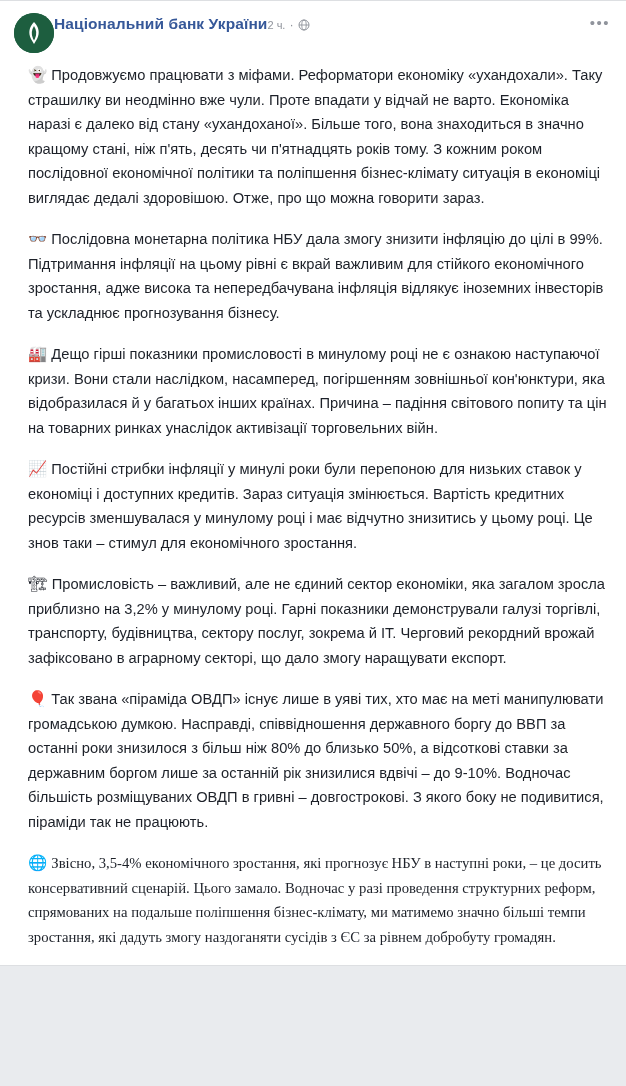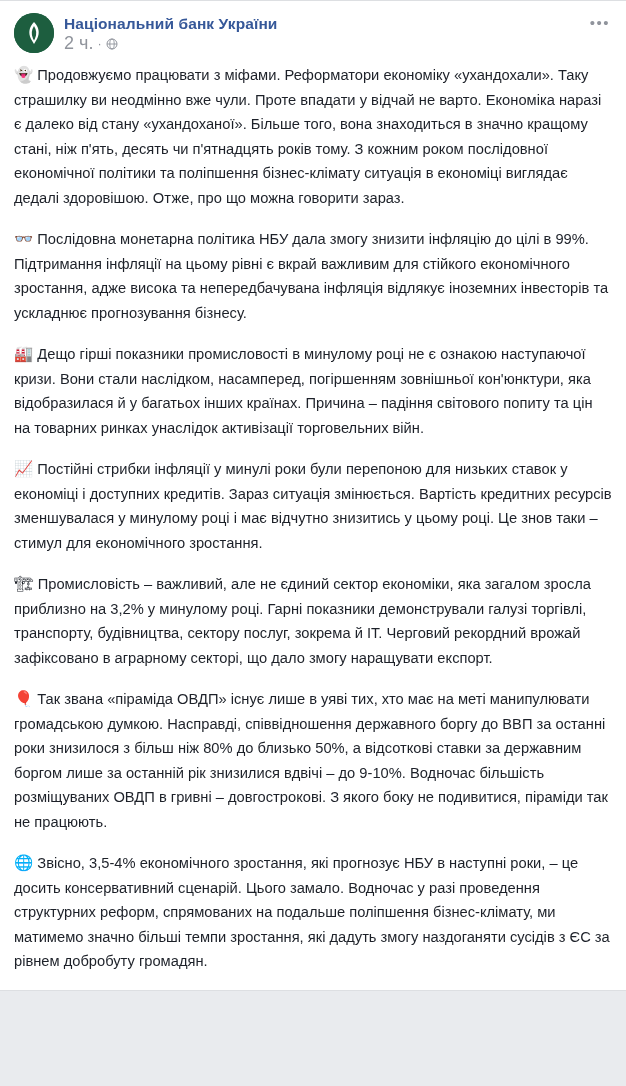--- a/index.html
+++ b/index.html
@@ -33,41 +33,39 @@
     border-radius: 50%;
     background: #1d5e3f;
     flex: 0 0 40px;
     display: flex;
     align-items: center;
     justify-content: center;
     overflow: hidden;
   }
   .avatar svg { display: block; }
   .header-text {
-    margin-left: 10px;
     padding-top: 1px;
     display: flex;
-    flex-direction: column;
     justify-content: center;
   }
   .page-name {
     color: #365899;
     font-size: 15.5px;
     font-weight: bold;
     line-height: 19px;
     letter-spacing: 0.1px;
   }
   .meta-row {
     display: flex;
     align-items: center;
     margin-top: 3px;
   }
   .timestamp {
     color: #90949c;
-    font-size: 18px;
+    font-size: 11px;
     line-height: 15px;
   }
   .meta-sep {
     color: #90949c;
     font-size: 12.5px;
     margin: 0 4px;
   }
   .globe-icon {
     color: #90949c;
     display: inline-block;
@@ -79,31 +77,31 @@
     top: 14px;
     color: #90949c;
     font-size: 15px;
     letter-spacing: 1.5px;
     line-height: 12px;
     padding: 2px 4px;
     cursor: pointer;
     user-select: none;
   }
   .post-body {
-    padding: 4px 14px 16px 14px;
+    padding: 4px 14px 16px 28px;
   }
   .para {
     color: #1d2129;
     font-size: 14.7px;
     line-height: 24.5px;
     margin: 0 0 17px 0;
     text-align: left;
     word-wrap: break-word;
   }
-  .para:last-child { margin-bottom: 0; }
+  .para:last-child { margin-bottom: 0; font-family: Liberation Serif, serif; }
   .emoji {
     font-size: 15.5px;
     margin-right: 4px;
   }
 </style>
 </head>
 <body>
 
 <div class="post-card">
 

